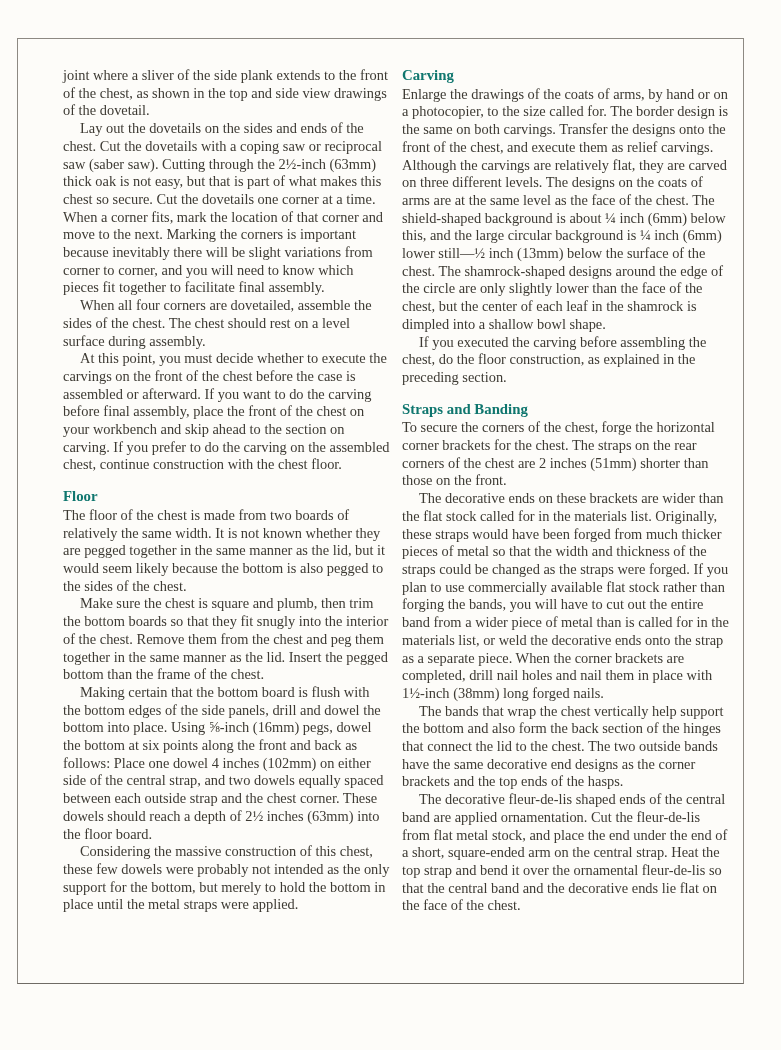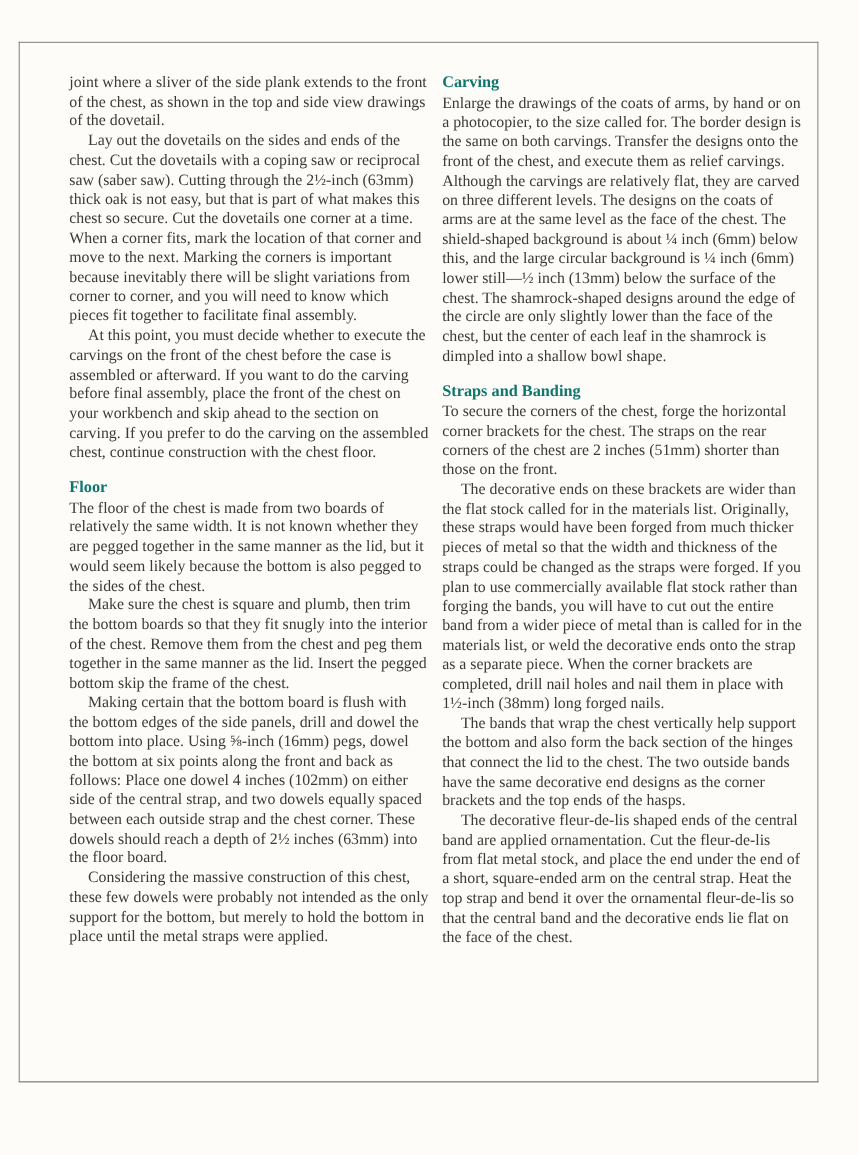--- a/index.html
+++ b/index.html
@@ -69,30 +69,32 @@
 </style>
 </head>
 <body>
 
 <div class="sheet">
   <div class="frame">
     <div class="textarea">
       <div class="col">
           <p>joint where a sliver of the side plank extends to the front of the chest, as shown in the top and side view drawings of the dovetail.</p>
           <p class="indent">Lay out the dovetails on the sides and ends of the chest. Cut the dovetails with a coping saw or reciprocal saw (saber saw). Cutting through the 2½-inch (63mm) thick oak is not easy, but that is part of what makes this chest so secure. Cut the dovetails one corner at a time. When a corner fits, mark the location of that corner and move to the next. Marking the corners is important because inevitably there will be slight variations from corner to corner, and you will need to know which pieces fit together to facilitate final assembly.</p>
+          <p class="indent">When all four corners are dovetailed, assemble the sides of the chest. The chest should rest on a level surface during assembly.</p>
           <p class="indent">At this point, you must decide whether to execute the carvings on the front of the chest before the case is assembled or afterward. If you want to do the carving before final assembly, place the front of the chest on your workbench and skip ahead to the section on carving. If you prefer to do the carving on the assembled chest, continue construction with the chest floor.</p>
           <h3>Floor</h3>
           <p>The floor of the chest is made from two boards of relatively the same width. It is not known whether they are pegged together in the same manner as the lid, but it would seem likely because the bottom is also pegged to the sides of the chest.</p>
-          <p class="indent">Make sure the chest is square and plumb, then trim the bottom boards so that they fit snugly into the interior of the chest. Remove them from the chest and peg them together in the same manner as the lid. Insert the pegged bottom skip the frame of the chest.</p>
+          <p class="indent">Make sure the chest is square and plumb, then trim the bottom boards so that they fit snugly into the interior of the chest. Remove them from the chest and peg them together in the same manner as the lid. Insert the pegged bottom than the frame of the chest.</p>
           <p class="indent">Making certain that the bottom board is flush with the bottom edges of the side panels, drill and dowel the bottom into place. Using ⅝-inch (16mm) pegs, dowel the bottom at six points along the front and back as follows: Place one dowel 4 inches (102mm) on either side of the central strap, and two dowels equally spaced between each outside strap and the chest corner. These dowels should reach a depth of 2½ inches (63mm) into the floor board.</p>
           <p class="indent">Considering the massive construction of this chest, these few dowels were probably not intended as the only support for the bottom, but merely to hold the bottom in place until the metal straps were applied.</p>
         </div>
       <div class="col">
           <h3>Carving</h3>
           <p>Enlarge the drawings of the coats of arms, by hand or on a photocopier, to the size called for. The border design is the same on both carvings. Transfer the designs onto the front of the chest, and execute them as relief carvings. Although the carvings are relatively flat, they are carved on three different levels. The designs on the coats of arms are at the same level as the face of the chest. The shield-shaped background is about ¼ inch (6mm) below this, and the large circular background is ¼ inch (6mm) lower still—½ inch (13mm) below the surface of the chest. The shamrock-shaped designs around the edge of the circle are only slightly lower than the face of the chest, but the center of each leaf in the shamrock is dimpled into a shallow bowl shape.</p>
+          <p class="indent">If you executed the carving before assembling the chest, do the floor construction, as explained in the preceding section.</p>
           <h3>Straps and Banding</h3>
           <p>To secure the corners of the chest, forge the horizontal corner brackets for the chest. The straps on the rear corners of the chest are 2 inches (51mm) shorter than those on the front.</p>
           <p class="indent">The decorative ends on these brackets are wider than the flat stock called for in the materials list. Originally, these straps would have been forged from much thicker pieces of metal so that the width and thickness of the straps could be changed as the straps were forged. If you plan to use commercially available flat stock rather than forging the bands, you will have to cut out the entire band from a wider piece of metal than is called for in the materials list, or weld the decorative ends onto the strap as a separate piece. When the corner brackets are completed, drill nail holes and nail them in place with 1½-inch (38mm) long forged nails.</p>
           <p class="indent">The bands that wrap the chest vertically help support the bottom and also form the back section of the hinges that connect the lid to the chest. The two outside bands have the same decorative end designs as the corner brackets and the top ends of the hasps.</p>
           <p class="indent">The decorative fleur-de-lis shaped ends of the central band are applied ornamentation. Cut the fleur-de-lis from flat metal stock, and place the end under the end of a short, square-ended arm on the central strap. Heat the top strap and bend it over the ornamental fleur-de-lis so that the central band and the decorative ends lie flat on the face of the chest.</p>
         </div>
     </div>
   </div>
   <div class="folio">65</div>
 </div>

